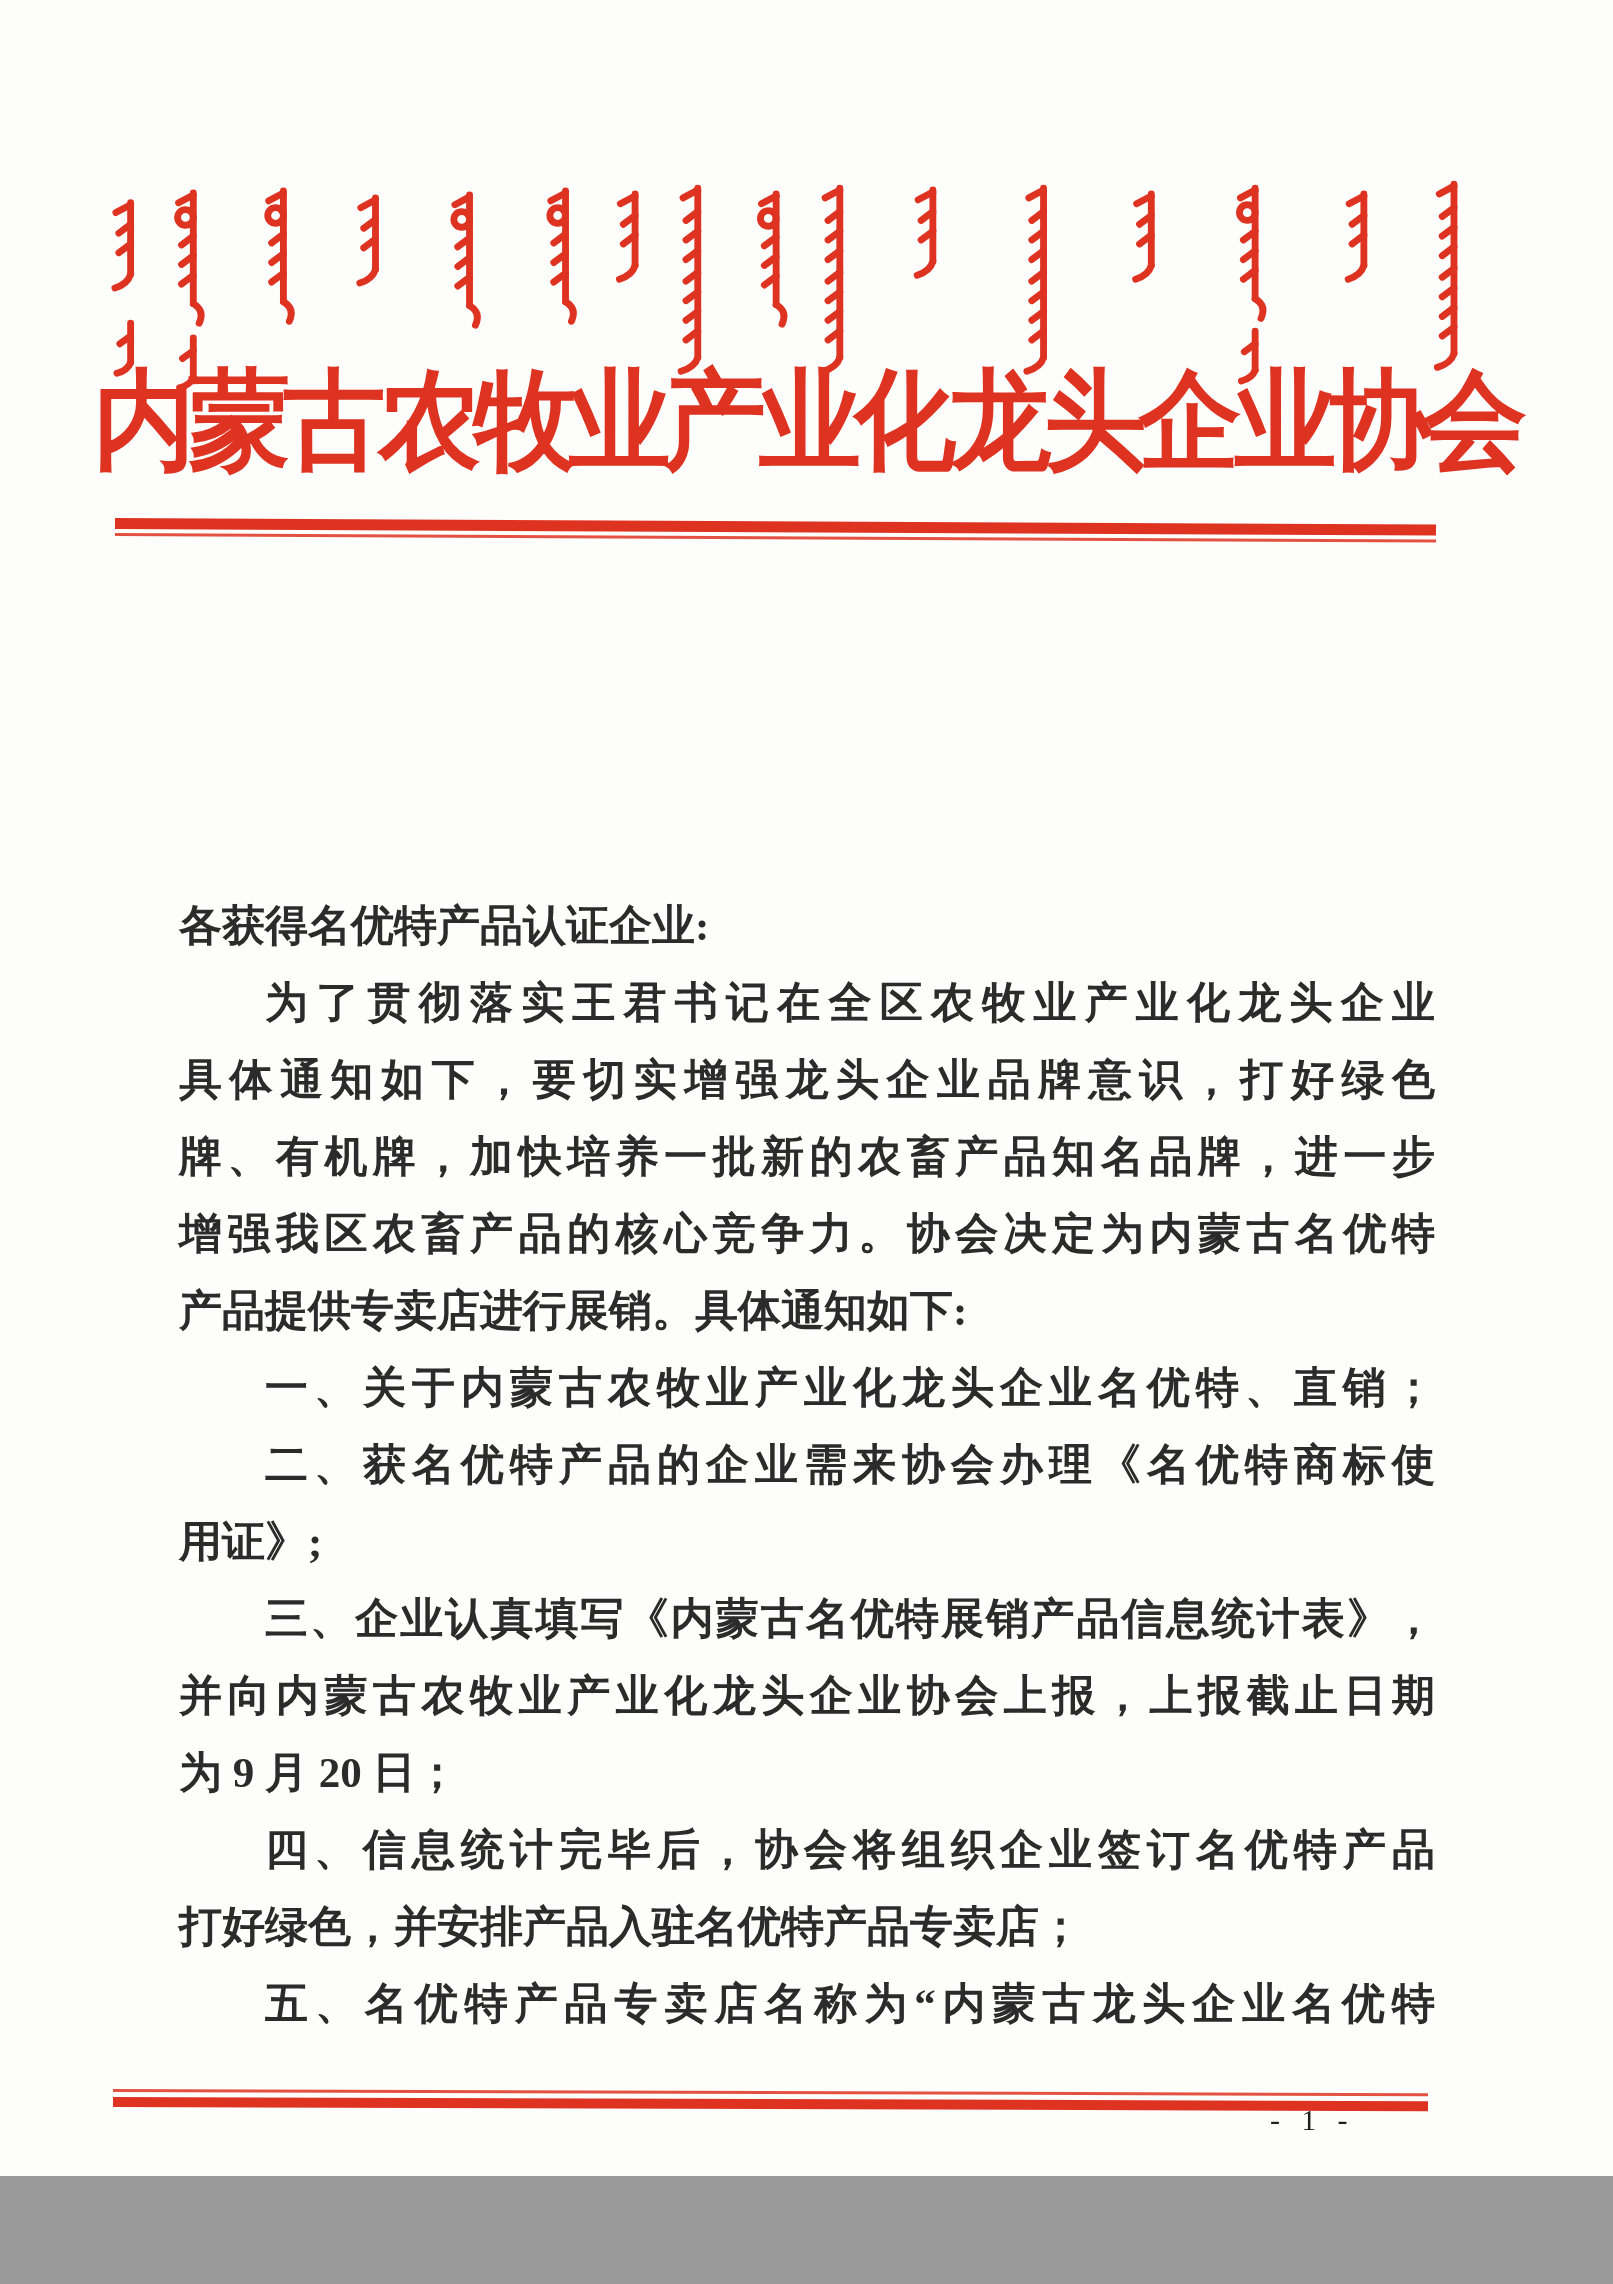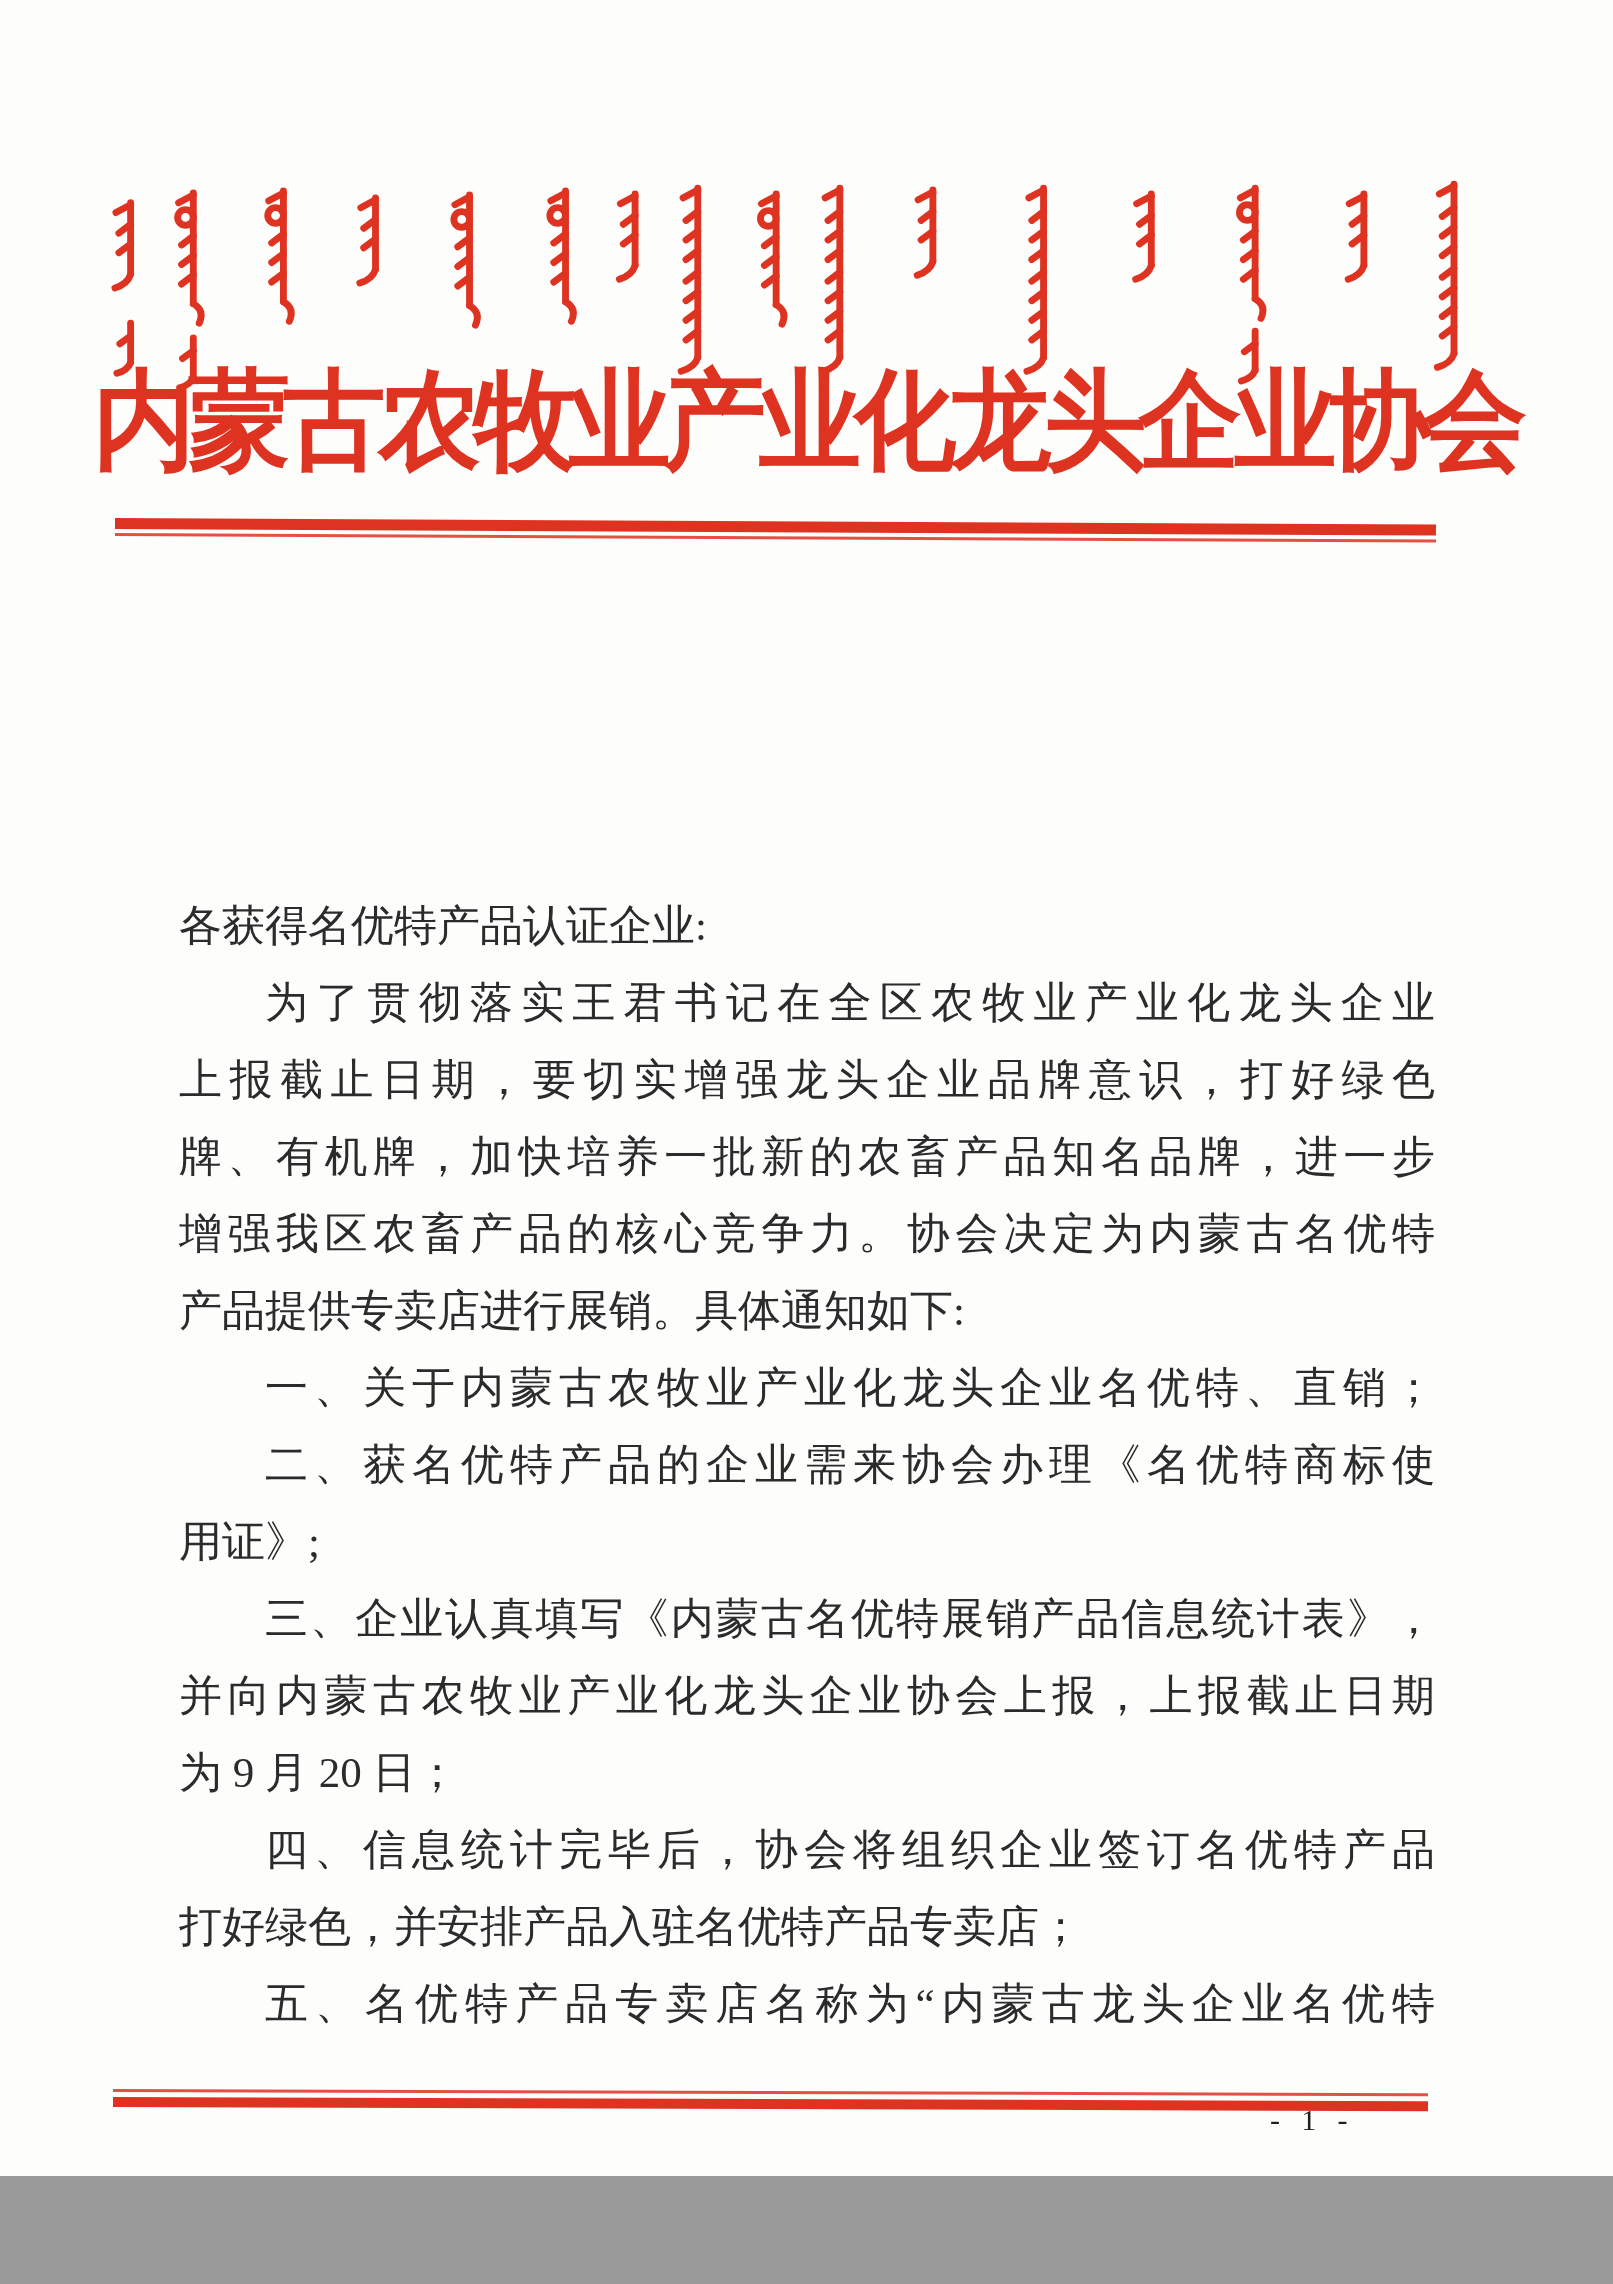--- a/index.html
+++ b/index.html
@@ -72,21 +72,21 @@
   .doc-title .t2 { margin-top: 103px; }
 
   
   .doc-body {
     position: absolute;
     left: 179px; top: 887px;
     width: 1256px;
     font-size: 43px;
     line-height: 77px;
     color: #2b2b2b;
-    font-weight: 400;
+    font-weight: 700;
   }
   .doc-body .line { text-align: left; }
   .doc-body .line.indent { text-indent: 2em; }
   .doc-body .line.fill {
     text-align: justify;
     text-align-last: justify;
     text-justify: inter-character;
   }
 
   
@@ -171,21 +171,21 @@
 
   <div class="org-title">内蒙古农牧业产业化龙头企业协会</div>
 
   <div class="rule rule-header-thick"></div>
   <div class="rule rule-header-thin"></div>
 
 
   <div class="doc-body">
       <div class="line">各获得名优特产品认证企业:</div>
       <div class="line indent fill">为了贯彻落实王君书记在全区农牧业产业化龙头企业</div>
-      <div class="line fill">上报截止日期，要切实增强龙头企业品牌意识，打好绿色</div>
+      <div class="line fill">具体通知如下，要切实增强龙头企业品牌意识，打好绿色</div>
       <div class="line fill">牌、有机牌，加快培养一批新的农畜产品知名品牌，进一步</div>
       <div class="line fill">增强我区农畜产品的核心竞争力。协会决定为内蒙古名优特</div>
       <div class="line">产品提供专卖店进行展销。具体通知如下:</div>
       <div class="line indent fill">一、关于内蒙古农牧业产业化龙头企业名优特、直销；</div>
       <div class="line indent fill">二、获名优特产品的企业需来协会办理《名优特商标使</div>
       <div class="line">用证》;</div>
       <div class="line indent fill">三、企业认真填写《内蒙古名优特展销产品信息统计表》，</div>
       <div class="line fill">并向内蒙古农牧业产业化龙头企业协会上报，上报截止日期</div>
       <div class="line">为 9 月 20 日；</div>
       <div class="line indent fill">四、信息统计完毕后，协会将组织企业签订名优特产品</div>

